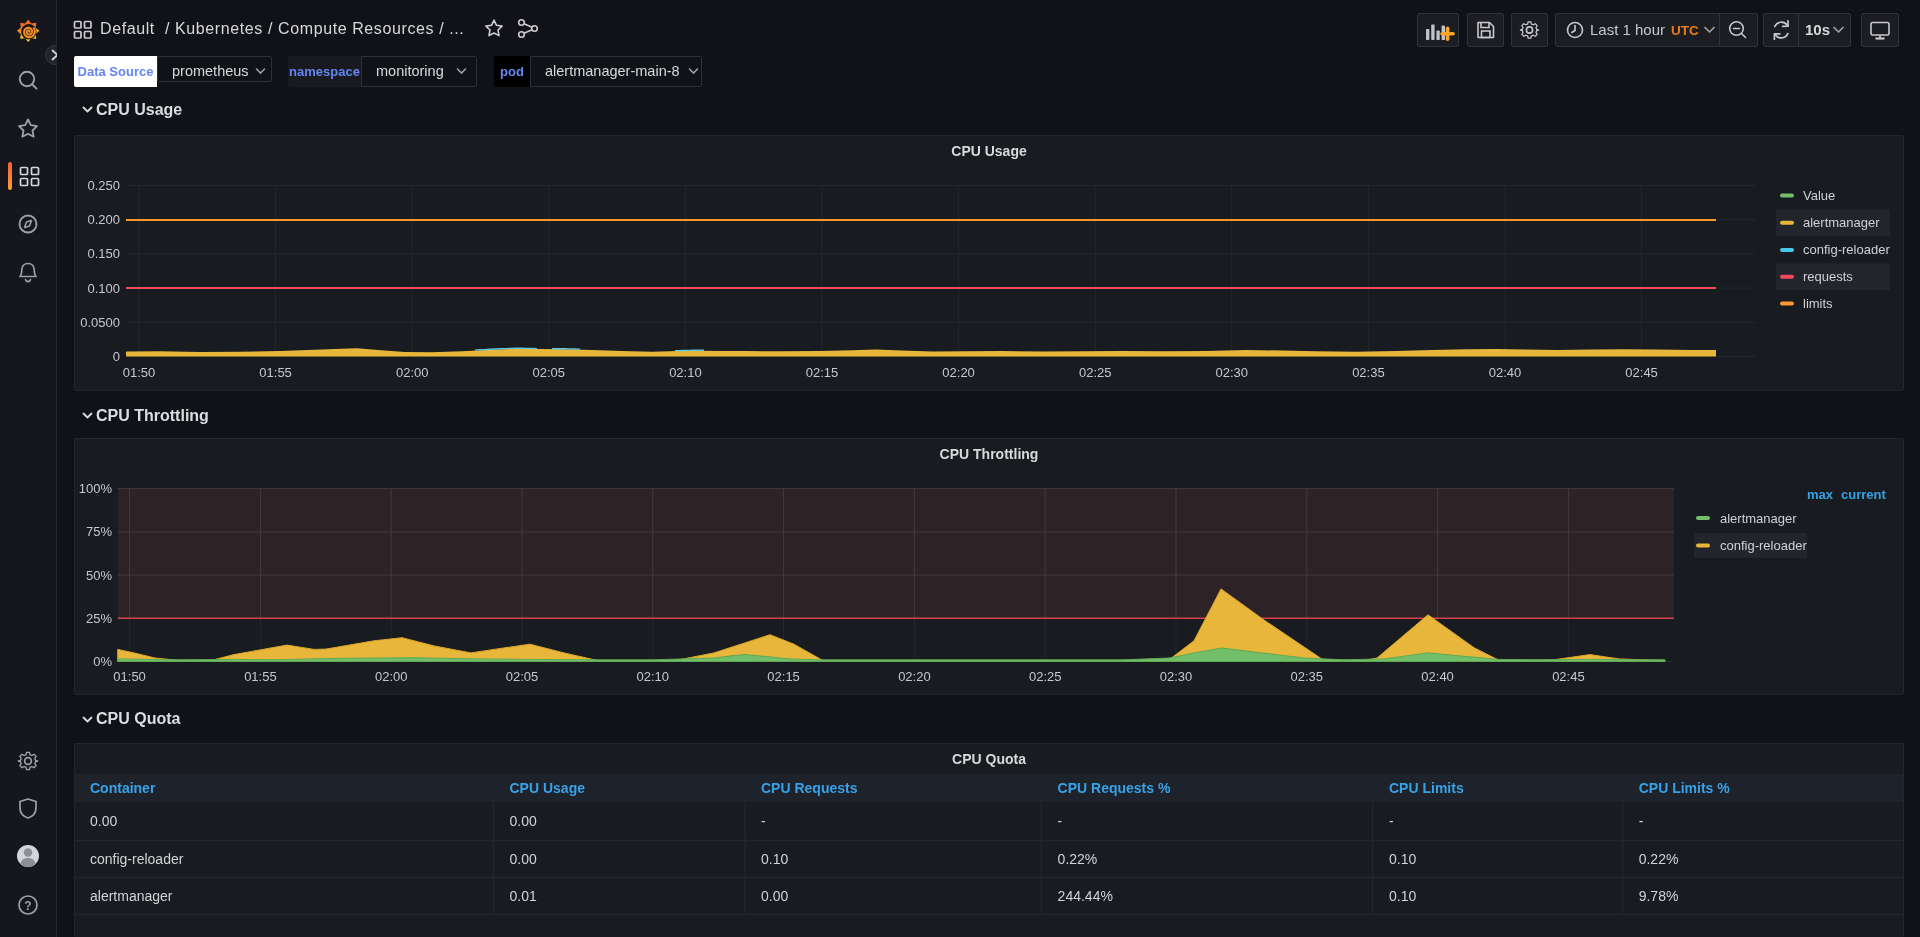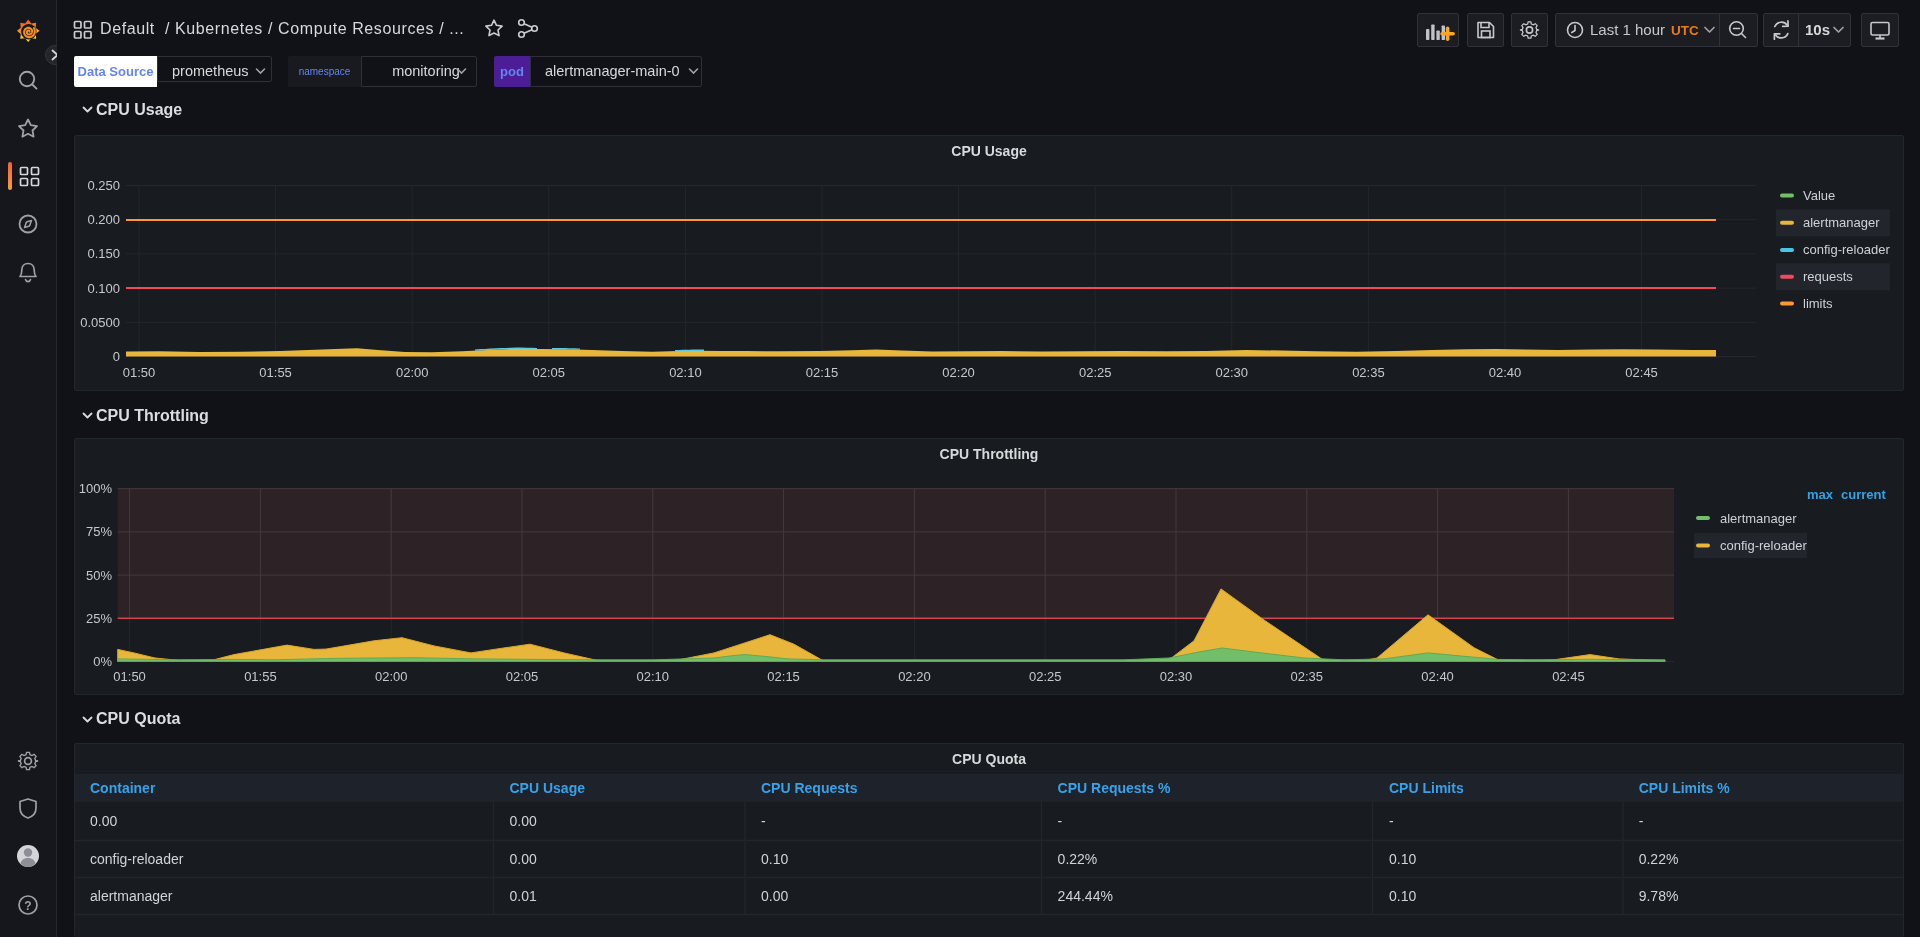--- a/index.html
+++ b/index.html
@@ -156,27 +156,27 @@
 <line x1="470" y1="30" x2="470" y2="33"></line>
 <line x1="465.5" y1="33.5" x2="474.5" y2="33.5" stroke-width="2.2"></line>
 </g>
 </svg>
 
 <div class="abs" style="left:74px;top:56px;width:83px;height:31px;background:#ffffff;border-radius:2px 0 0 2px;line-height:31px;text-align:center;color:#6585f2;font-size:13px;font-weight:600;">Data Source</div>
 <div class="abs" style="left:157px;top:56px;width:115px;height:26px;background:#111217;border:1px solid #2e3036;border-radius:0 2px 2px 0;line-height:29px;color:#d8d9da;font-size:14.5px;padding-left:14px;">prometheus</div>
 <svg class="abs" style="left:255px;top:68px;width:11px;height:7px;" viewBox="0 0 11 7">
     <path d="M1.5,1 L5.5,5 L9.5,1" fill="none" stroke="#9fa1a7" stroke-width="1.6" stroke-linecap="round"></path>
   </svg>
-<div class="abs" style="left:288px;top:56px;width:73px;height:31px;background:#181a20;border-radius:2px 0 0 2px;line-height:31px;text-align:center;color:#6585f2;font-size:10px;font-weight:400;">namespace</div>
-<div class="abs" style="left:361px;top:56px;width:116px;height:31px;background:#111217;border:1px solid #2e3036;border-radius:0 2px 2px 0;line-height:29px;color:#d8d9da;font-size:14.5px;padding-left:14px;text-align:center;">monitoring</div>
+<div class="abs" style="left:288px;top:56px;width:73px;height:31px;background:#181a20;border-radius:2px 0 0 2px;line-height:31px;text-align:center;color:#6585f2;font-size:13px;font-weight:700;">namespace</div>
+<div class="abs" style="left:361px;top:56px;width:116px;height:31px;background:#111217;border:1px solid #2e3036;border-radius:0 2px 2px 0;line-height:29px;color:#d8d9da;font-size:14.5px;padding-left:14px;">monitoring</div>
 <svg class="abs" style="left:456px;top:68px;width:11px;height:7px;" viewBox="0 0 11 7">
     <path d="M1.5,1 L5.5,5 L9.5,1" fill="none" stroke="#9fa1a7" stroke-width="1.6" stroke-linecap="round"></path>
   </svg>
-<div class="abs" style="left:494px;top:56px;width:36px;height:31px;background:#4c1d95;border-radius:2px 0 0 2px;line-height:31px;text-align:center;color:#6585f2;font-size:13px;font-weight:600;">pod</div>
-<div class="abs" style="left:530px;top:56px;width:172px;height:31px;background:#111217;border:1px solid #2e3036;border-radius:0 2px 2px 0;line-height:29px;color:#d8d9da;font-size:14.5px;padding-left:14px;">alertmanager-main-0</div>
+<div class="abs" style="left:494px;top:56px;width:36px;height:31px;background:#000000;border-radius:2px 0 0 2px;line-height:31px;text-align:center;color:#6585f2;font-size:13px;font-weight:600;">pod</div>
+<div class="abs" style="left:530px;top:56px;width:172px;height:31px;background:#111217;border:1px solid #2e3036;border-radius:0 2px 2px 0;line-height:29px;color:#d8d9da;font-size:14.5px;padding-left:14px;">alertmanager-main-8</div>
 <svg class="abs" style="left:688px;top:68px;width:11px;height:7px;" viewBox="0 0 11 7">
     <path d="M1.5,1 L5.5,5 L9.5,1" fill="none" stroke="#9fa1a7" stroke-width="1.6" stroke-linecap="round"></path>
   </svg>
 
 <div class="sechead" style="left:96px;top:101px;">CPU Usage</div>
 <svg class="abs" style="left:82px;top:106px;width:11px;height:8px;" viewBox="0 0 11 8">
     <path d="M1.5,1.5 L5.5,5.5 L9.5,1.5" fill="none" stroke="#d8d9da" stroke-width="1.8" stroke-linecap="round" stroke-linejoin="round"></path>
   </svg>
 <div class="sechead" style="left:96px;top:406.5px;">CPU Throttling</div>
 <svg class="abs" style="left:82px;top:412px;width:11px;height:8px;" viewBox="0 0 11 8">

